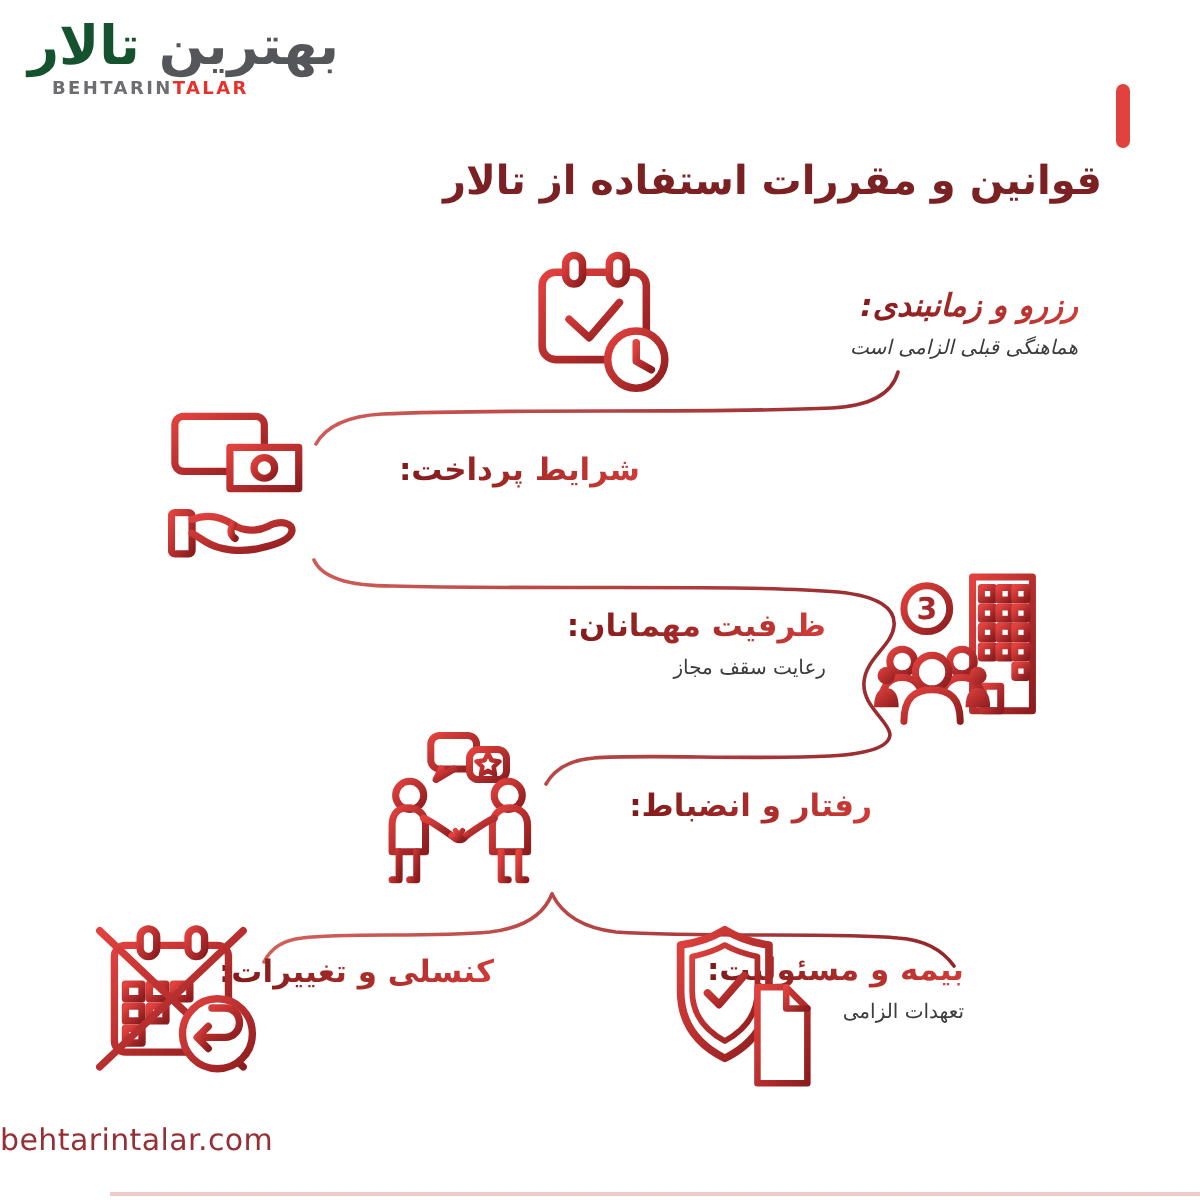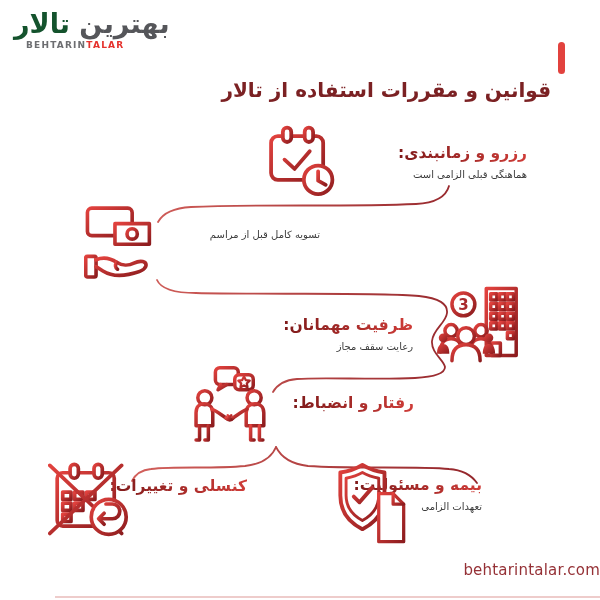--- a/index.html
+++ b/index.html
@@ -42,21 +42,21 @@
     position:absolute;z-index:1;direction:rtl;text-align:right;white-space:nowrap;
   }
   .item-title{
     font-size:15.5px;font-weight:bold;line-height:22px;
     background-image:linear-gradient(to left,#cf3c38,#7e1a1a);
     -webkit-background-clip:text;background-clip:text;color:transparent;
   }
   .item-sub{font-size:10px;line-height:21px;color:var(--text-dark);}
   
   .footer{
-    position:absolute;left:0;top:561px;width:600px;text-align:right;
+    position:absolute;left:0;top:561px;width:600px;text-align:left;
     font-size:15px;color:var(--footer-red);letter-spacing:.2px;
   }
   .bottom-divider{
     position:absolute;left:55px;right:0;top:596px;height:2px;background:var(--divider-pink);
   }
   .defs-holder{position:absolute;width:0;height:0;}
 </style>
 </head>
 <body>
 
@@ -95,42 +95,42 @@
     <g fill="none" stroke="url(#ig)" stroke-width="4.5" stroke-linecap="round" stroke-linejoin="round">
       <rect x="12" y="18" width="62" height="52" rx="8"></rect>
       <line x1="12" y1="32" x2="74" y2="32"></line>
       <rect x="26" y="8" width="10" height="17" rx="5" fill="#fff"></rect>
       <rect x="52" y="8" width="10" height="17" rx="5" fill="#fff"></rect>
       <path d="M 28,46 L 40,57 L 58,36"></path>
       <circle cx="68" cy="70" r="17" fill="#fff"></circle>
       <path d="M 68,60 L 68,71 L 77,76"></path>
     </g>
   </svg>
-  <div class="item-text" style="right:73px;top:142px;">
+  <div class="item-text" style="right:61px;top:142px;font-style:italic;">
     <div class="item-title">رزرو و زمانبندی:</div>
     <div class="item-sub">هماهنگی قبلی الزامی است</div>
   </div>
 
   <svg class="icon" style="left:84px;top:202px;" width="86" height="88" viewBox="0 0 100 100">
     <g fill="none" stroke="url(#ig)" stroke-width="4.2" stroke-linecap="round" stroke-linejoin="round">
       <rect x="4" y="6" width="52" height="32" rx="5"></rect>
       <line x1="4" y1="16" x2="56" y2="16"></line>
       <line x1="11" y1="30" x2="17" y2="30"></line>
       <line x1="22" y1="30" x2="28" y2="30"></line>
       <rect x="36" y="24" width="40" height="24" fill="#fff"></rect>
       <circle cx="56" cy="36" r="6"></circle>
       <line x1="41" y1="36" x2="44" y2="36"></line>
       <line x1="68" y1="36" x2="71" y2="36"></line>
       <rect x="2" y="62" width="12" height="24" rx="2"></rect>
       <path d="M 14,66 C 24,62 32,65 38,69 C 44,73 52,73 58,70 C 66,66 73,68 72,73 C 71,78 62,81 52,83 C 42,85 30,84 22,79 L 14,74"></path>
       <path d="M 38,69 C 36,72 36,75 39,77"></path>
     </g>
   </svg>
   <div class="item-text" style="right:280px;top:224px;">
-    <div class="item-sub">تسویه کامل قبل از مراسم</div>
+    <div class="item-title">شرایط پرداخت:</div>
   </div>
 
   <svg class="icon" style="left:437px;top:284px;" width="88" height="90" viewBox="0 0 100 100">
     <g fill="none" stroke="url(#ig)" stroke-width="4" stroke-linecap="round" stroke-linejoin="round">
       <rect x="56" y="4" width="34" height="76"></rect>
       <rect x="61" y="10" width="7" height="7"></rect>
         <rect x="71" y="10" width="7" height="7"></rect>
         <rect x="80" y="10" width="7" height="7"></rect>
       <rect x="61" y="21" width="7" height="7"></rect>
         <rect x="71" y="21" width="7" height="7"></rect>
@@ -150,21 +150,21 @@
       <circle cx="7" cy="60" r="5" fill="url(#ig)" stroke="none"></circle>
       <path d="M 0,78 C 0,70 3,67 7,67 C 11,67 14,70 14,78 Z" fill="url(#ig)" stroke="none"></path>
       <circle cx="59" cy="60" r="5" fill="url(#ig)" stroke="none"></circle>
       <path d="M 52,78 C 52,70 55,67 59,67 C 63,67 66,70 66,78 Z" fill="url(#ig)" stroke="none"></path>
       <circle cx="33" cy="58" r="9.5" fill="#fff"></circle>
       <path d="M 17,86 C 17,72 24,68 33,68 C 42,68 49,72 49,86" fill="#fff"></path>
       <circle cx="30" cy="22" r="13" fill="#fff"></circle>
     </g>
     <text x="30" y="28" text-anchor="middle" font-size="17" font-weight="bold" fill="#a8292c">3</text>
   </svg>
-  <div class="item-text" style="right:187px;top:302px;margin-top:12px;">
+  <div class="item-text" style="right:187px;top:302px;">
     <div class="item-title">ظرفیت مهمانان:</div>
     <div class="item-sub">رعایت سقف مجاز</div>
   </div>
 
   <svg class="icon" style="left:188px;top:366px;" width="90" height="88" viewBox="0 0 100 100">
     <g fill="none" stroke="url(#ig)" stroke-width="4" stroke-linecap="round" stroke-linejoin="round">
       <rect x="30" y="2" width="26" height="19" rx="5"></rect>
       <line x1="36" y1="8" x2="51" y2="8"></line>
       <line x1="36" y1="13" x2="47" y2="13"></line>
       <path d="M 36,21 L 33,27 L 43,21"></path>
@@ -177,21 +177,21 @@
       <path d="M 22,68 L 22,84 L 18,84"></path>
       <circle cx="74" cy="36" r="8"></circle>
       <path d="M 65,68 L 65,53 C 65,47 69,43 75,43 C 81,43 85,47 85,53 L 85,68 Z"></path>
       <path d="M 66,49 C 61,51 56,55 50,59"></path>
       <path d="M 70,68 L 70,84 L 74,84"></path>
       <path d="M 80,68 L 80,84 L 84,84"></path>
       <path d="M 42,59 C 45,62 48,62 50,59"></path>
       <path d="M 44,56 L 48,61 M 48,56 L 44,61" stroke-width="3"></path>
     </g>
   </svg>
-  <div class="item-text" style="right:186px;top:392px;">
+  <div class="item-text" style="right:164px;top:392px;">
     <div class="item-title">رفتار و انضباط:</div>
   </div>
 
   <svg class="icon" style="left:48px;top:458px;" width="92" height="92" viewBox="0 0 100 100">
     <g fill="none" stroke="url(#ig)" stroke-width="4" stroke-linecap="round" stroke-linejoin="round">
       <rect x="10" y="16" width="62" height="58" rx="6"></rect>
       <line x1="10" y1="30" x2="72" y2="30"></line>
       <rect x="24" y="7" width="9" height="15" rx="4.5" fill="#fff"></rect>
       <rect x="50" y="7" width="9" height="15" rx="4.5" fill="#fff"></rect>
       <rect x="16" y="37" width="9" height="8"></rect>

